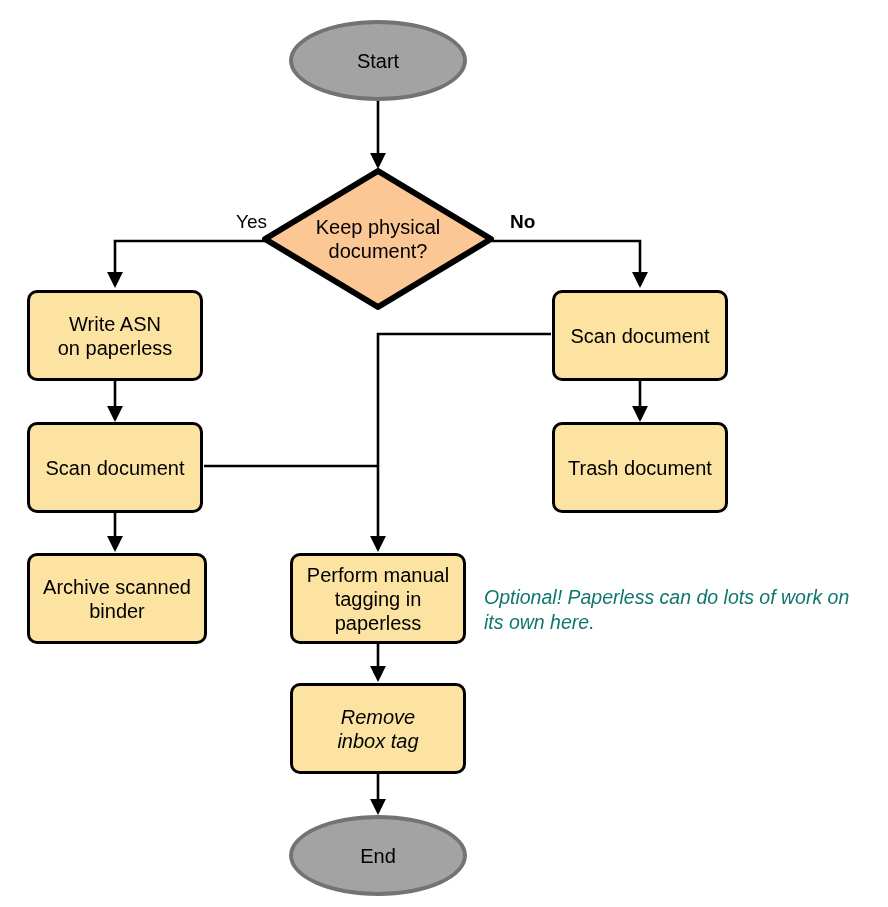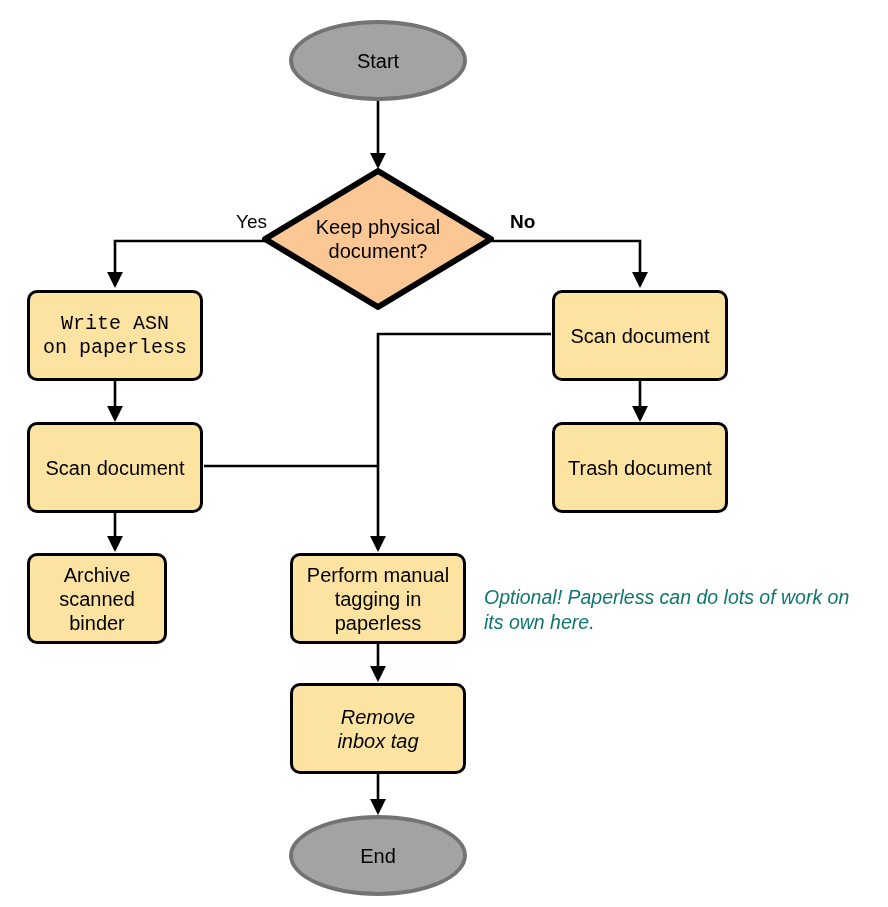--- a/index.html
+++ b/index.html
@@ -123,32 +123,32 @@
     </svg>
     <div class="diamond-label">
       <div>Keep physical</div>
       <div>document?</div>
     </div>
   </div>
 
   <div class="edge-label" style="left:210px; top:211px;margin-left:26px;">Yes</div>
   <div class="edge-label" style="left:510px; top:211px;font-weight:bold;">No</div>
 
-  <div class="node node-process" style="left:27px; top:290px; width:176px; height:91px;font-family:Liberation Mono, monospace;">
+  <div class="node node-process" style="left:27px; top:290px; width:176px; height:91px;">
     <div>
       <div>Write ASN</div>
       <div>on paperless</div>
     </div>
   </div>
 
   <div class="node node-process" style="left:27px; top:422px; width:176px; height:91px;">
     <span>Scan document</span>
   </div>
 
-  <div class="node node-process" style="left:27px; top:553px; width:140px; height:91px;">
+  <div class="node node-process" style="left:27px; top:553px; width:180px; height:91px;">
     <div>
       <div>Archive scanned</div>
       <div>binder</div>
     </div>
   </div>
 
   <div class="node node-process" style="left:552px; top:290px; width:176px; height:91px;">
     <span>Scan document</span>
   </div>
 

